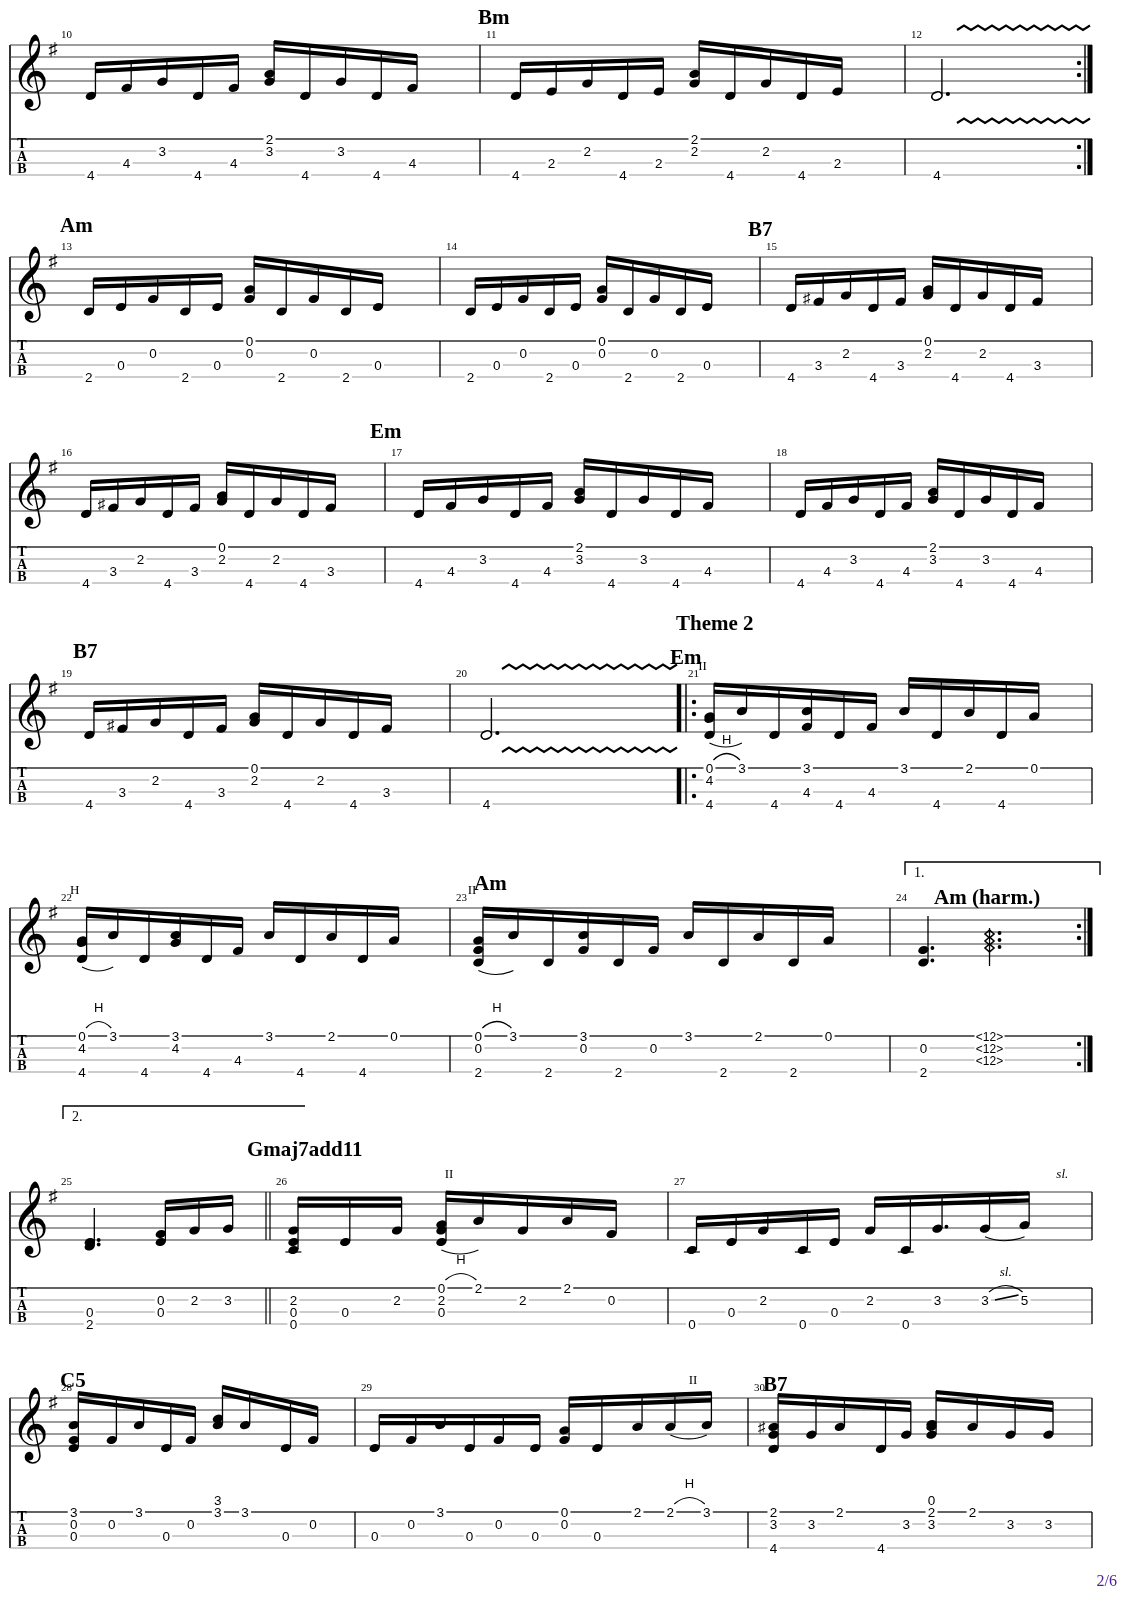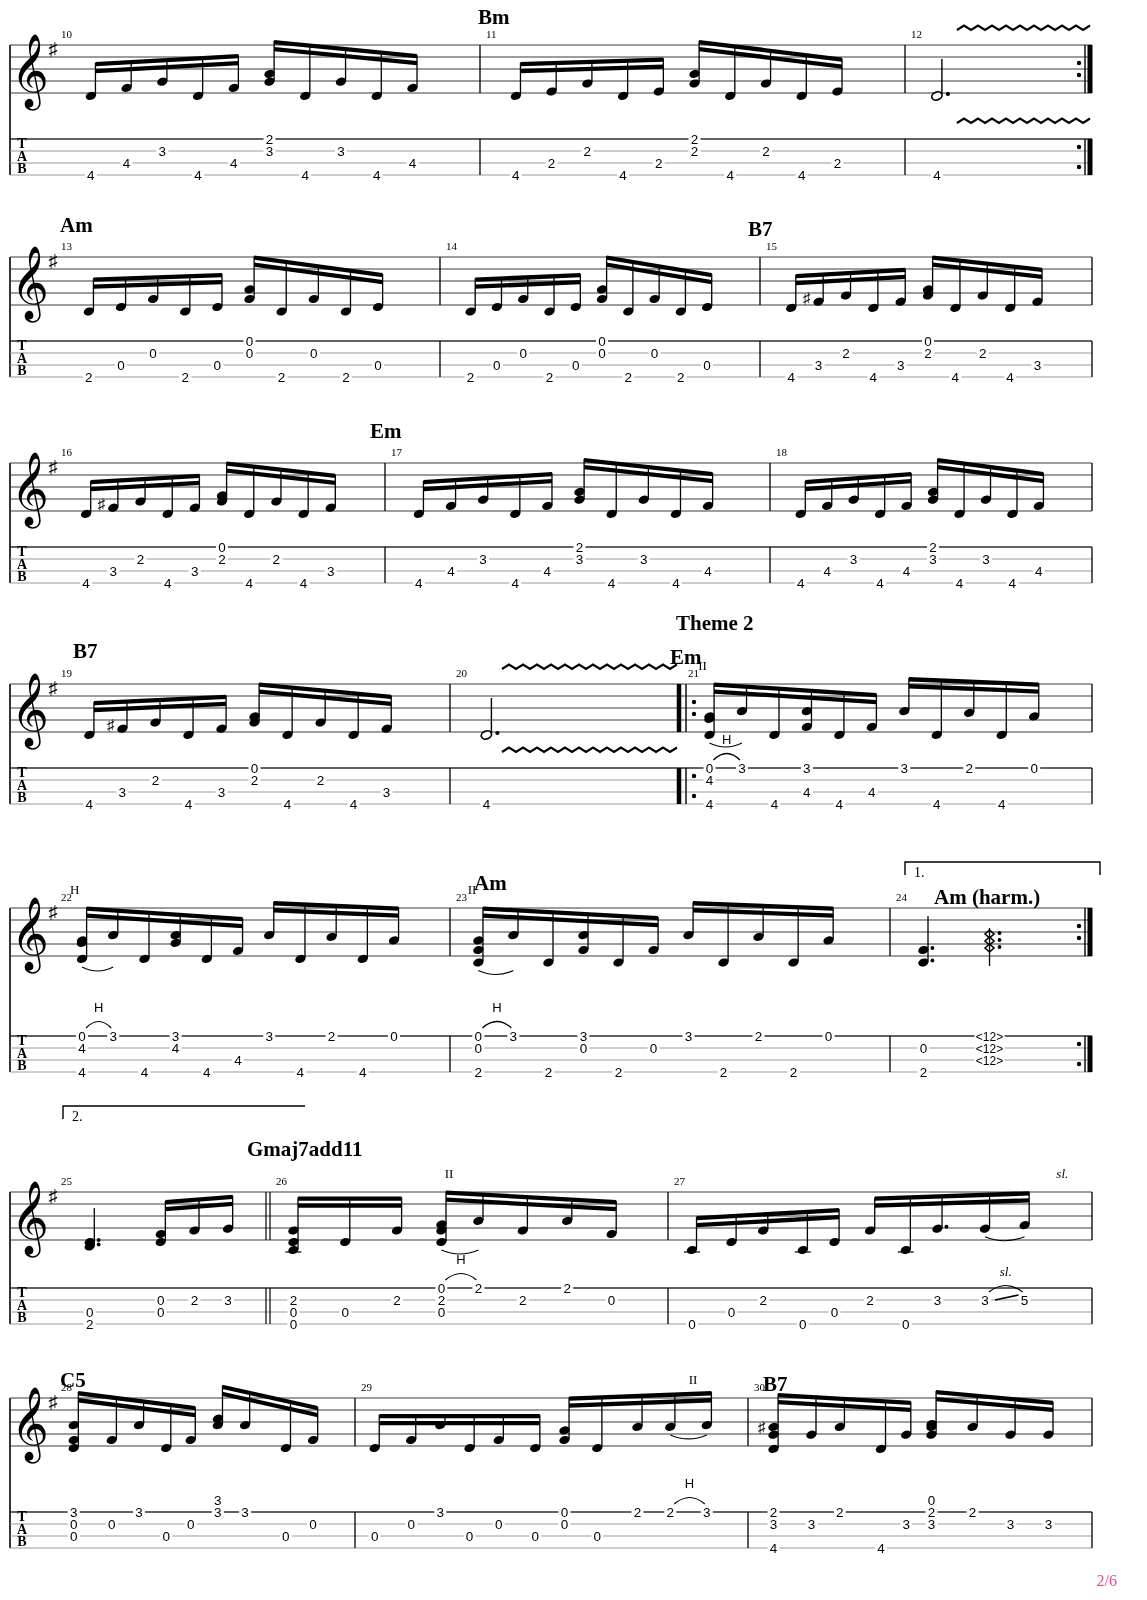--- a/index.html
+++ b/index.html
@@ -1,19 +1,19 @@
 <!DOCTYPE html>
 <html><head>
 <meta charset="utf-8">
 <style>
   html,body{margin:0;padding:0;background:#e8e8e8;}
   #page{position:relative;width:1147px;height:1600px;background:#ffffff;margin:0 auto;overflow:hidden;
         font-family:"Liberation Serif",serif;}
   #sheet{position:absolute;left:0;top:0;}
-  .footer{position:absolute;right:30px;bottom:10px;font-size:16px;color:#ec4899;
+  .footer{position:absolute;right:30px;bottom:10px;font-size:16px;color:#4c1d95;
           font-family:"Liberation Serif",serif;}
 </style>
 </head>
 <body>
 
 <div id="page">
   <svg id="sheet" width="1147" height="1600" viewBox="0 0 1147 1600">
       <line x1="10" y1="45" x2="10" y2="175" stroke="#000000" stroke-width="1.6"></line>
       <line x1="10" y1="45" x2="1092" y2="45" stroke="#3c3c3c" stroke-width="1.1"></line>
       <line x1="10" y1="57" x2="1092" y2="57" stroke="#3c3c3c" stroke-width="1.1"></line>

